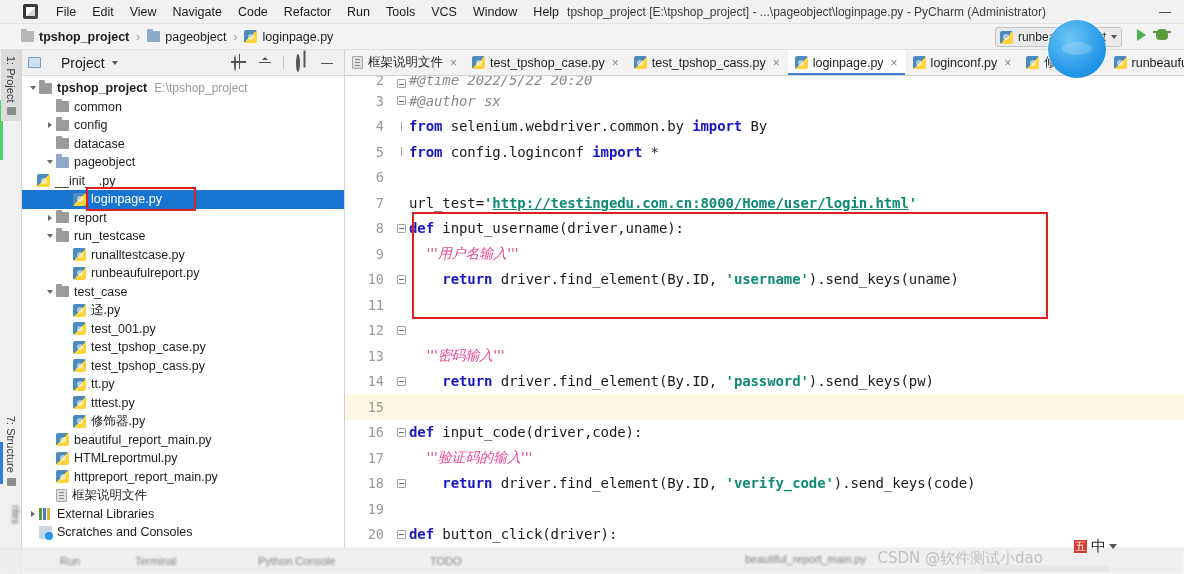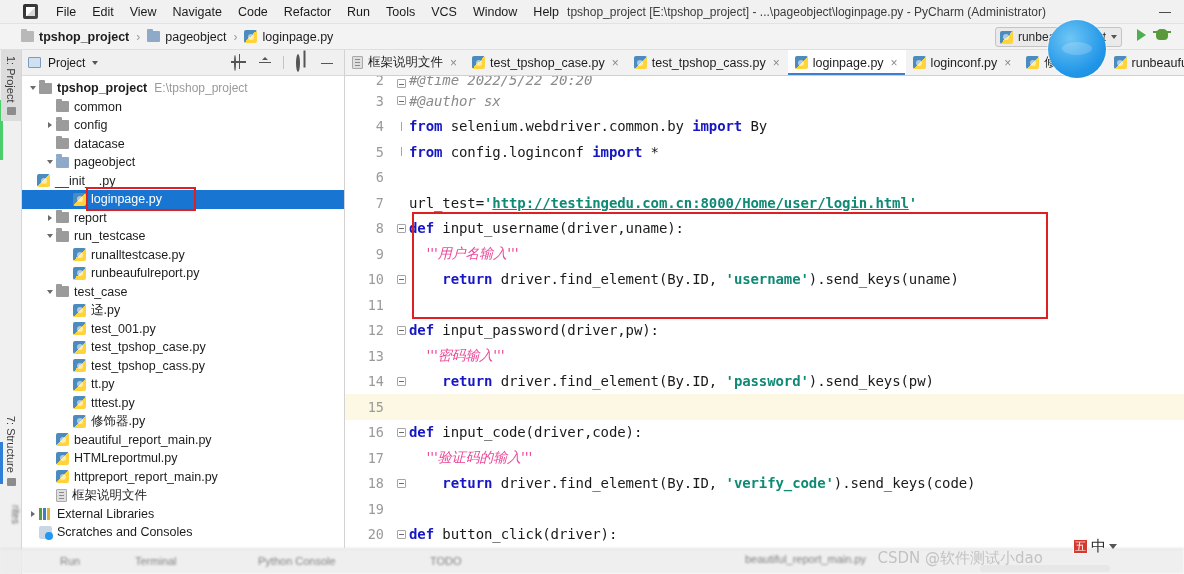--- a/index.html
+++ b/index.html
@@ -140,21 +140,21 @@
 
   
   .project-panel {
     position: absolute; left: 22px; top: 50px; width: 323px; height: 498px;
     background: #ffffff; border-right: 1px solid #d2d2d2;
   }
   .panel-header {
     height: 26px; background: #f0f0f0; border-bottom: 1px solid #dcdcdc;
     display: flex; align-items: center; padding: 0 6px; gap: 7px;
   }
-  .panel-title { font-size: 12px; color: #1a1a1a; }
+  .panel-title { font-size: 14px; color: #1a1a1a; margin-left: 13px; }
   .panel-icon-sq {
     width: 13px; height: 11px; background: #cfe0f0; border: 1px solid #7a9bbd;
     border-radius: 1px; flex: none;
   }
   .panel-tools { margin-left: auto; display: flex; align-items: center; gap: 11px; padding-right: 4px; }
   .ptool { width: 14px; height: 14px; position: relative; }
   .ic-target {
     border: 1.6px solid #555; border-radius: 50%; width: 11px; height: 11px; margin: 1px;
   }
   .ic-target::before, .ic-target::after {
@@ -657,21 +657,20 @@
       <div class="code-line">
         <span class="gutter">11</span>
         <span class="fold"></span>
         <span class="code-text"></span>
       </div>
       <div class="code-line">
         <span class="gutter">12</span>
         <span class="fold">
           <span class="fold-marker"></span>
         </span>
-        <span class="code-text"><span class="kw">def</span><span> input_password(driver,pw):</span></span>
       </div>
       <div class="code-line">
         <span class="gutter">13</span>
         <span class="fold"></span>
         <span class="code-text"><span class="docstr cjk">    '''密码输入'''</span></span>
       </div>
       <div class="code-line">
         <span class="gutter">14</span>
         <span class="fold">
           <span class="fold-marker"></span>

